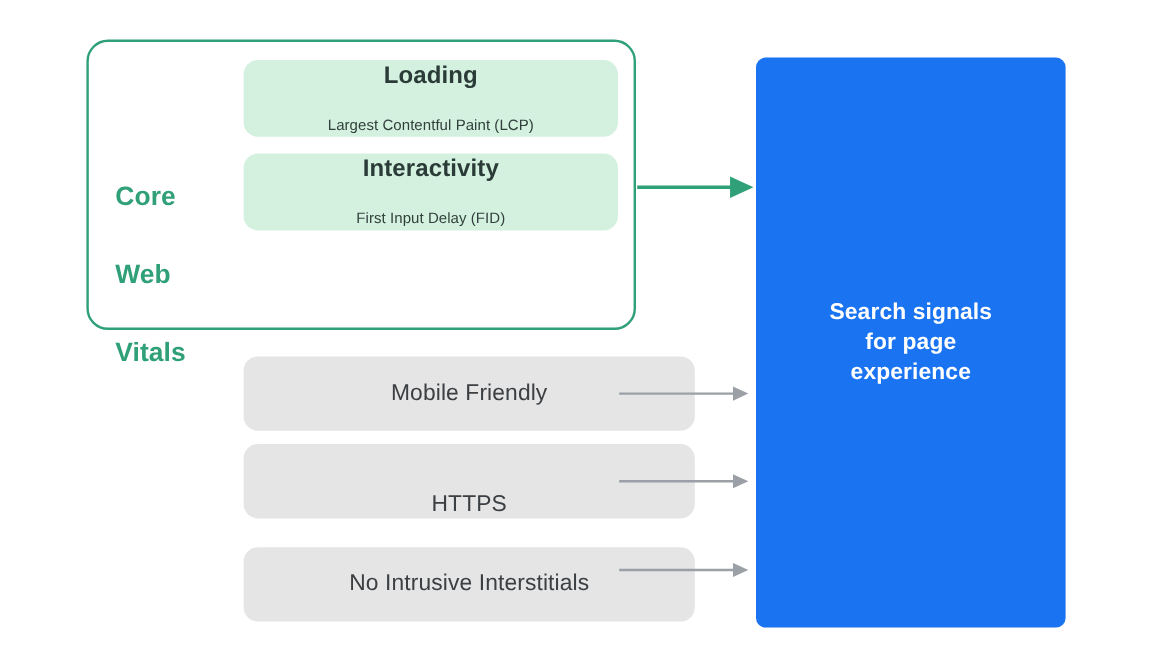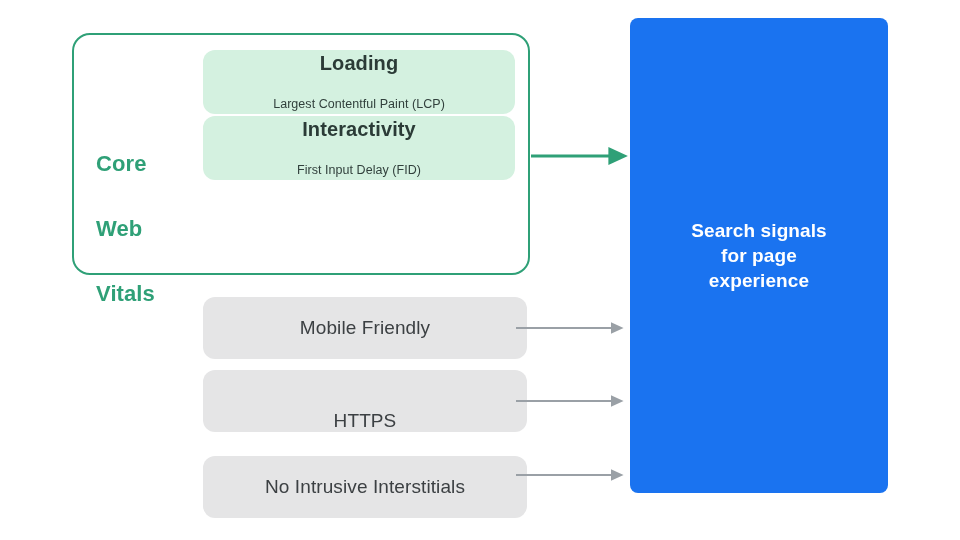--- a/index.html
+++ b/index.html
@@ -55,21 +55,21 @@
     background: #D4F1E0;
     border-radius: 12px;
     box-sizing: border-box;
     display: flex;
     flex-direction: column;
     align-items: center;
     justify-content: center;
     gap: 20px;
   }
   .metric-card.c1 { top: 50px; }
-  .metric-card.c2 { top: 116px; }
+  .metric-card.c2 { top: 128px; }
   .metric-card.c3 { top: 198px; }
   .metric-title {
     font-size: 20px;
     font-weight: bold;
     color: #2B3B37;
     line-height: 24px;
     letter-spacing: 0.1px;
   }
   .metric-sub {
     font-size: 12.5px;
@@ -78,21 +78,21 @@
     line-height: 17px;
     margin-top: 1px;
     letter-spacing: 0.05px;
     text-align: center;
   }
 
   
   .gray-card {
     position: absolute;
     left: 203px;
-    width: 324px;
+    width: 376px;
     height: 62px;
     background: #E5E5E6;
     border-radius: 12px;
     box-sizing: border-box;
     display: flex;
     align-items: center;
     justify-content: center;
   }
   .gray-card.g1 { top: 297px; }
   .gray-card.g2 { top: 370px; align-items: flex-end; }
@@ -101,21 +101,21 @@
     font-size: 19px;
     font-weight: normal;
     color: #3C4043;
     letter-spacing: 0.1px;
   }
 
   
   .blue-box {
     position: absolute;
     left: 630px;
-    top: 18px;
+    top: 48px;
     width: 258px;
     height: 475px;
     background: #1A73F0;
     border-radius: 8px;
     box-sizing: border-box;
     display: flex;
     align-items: center;
     justify-content: center;
   }
   .blue-text {

